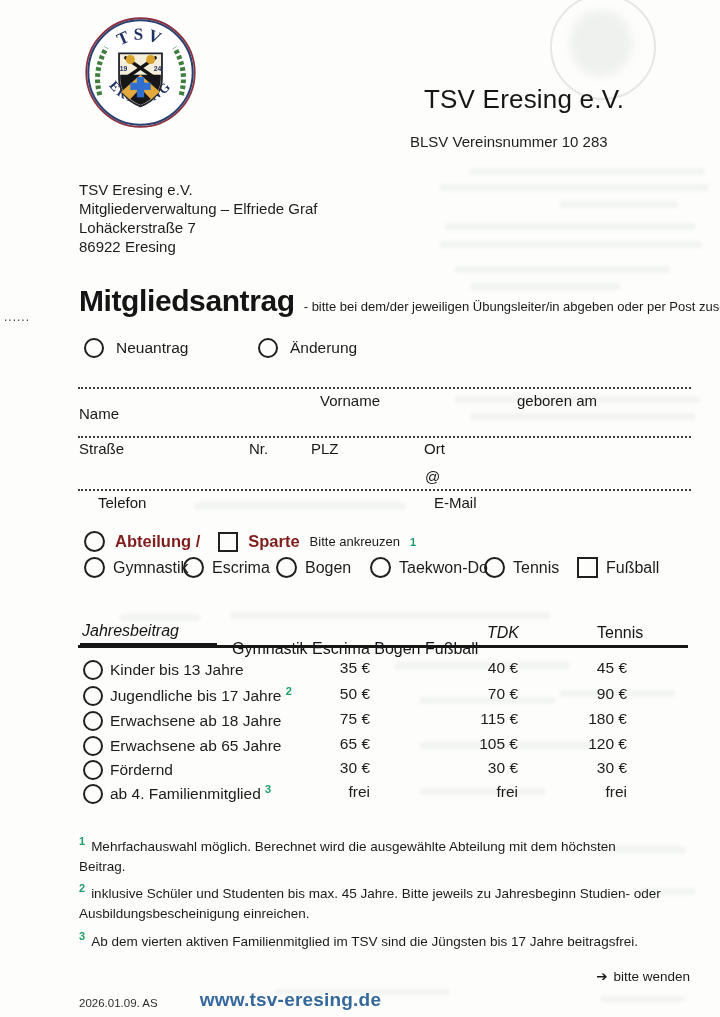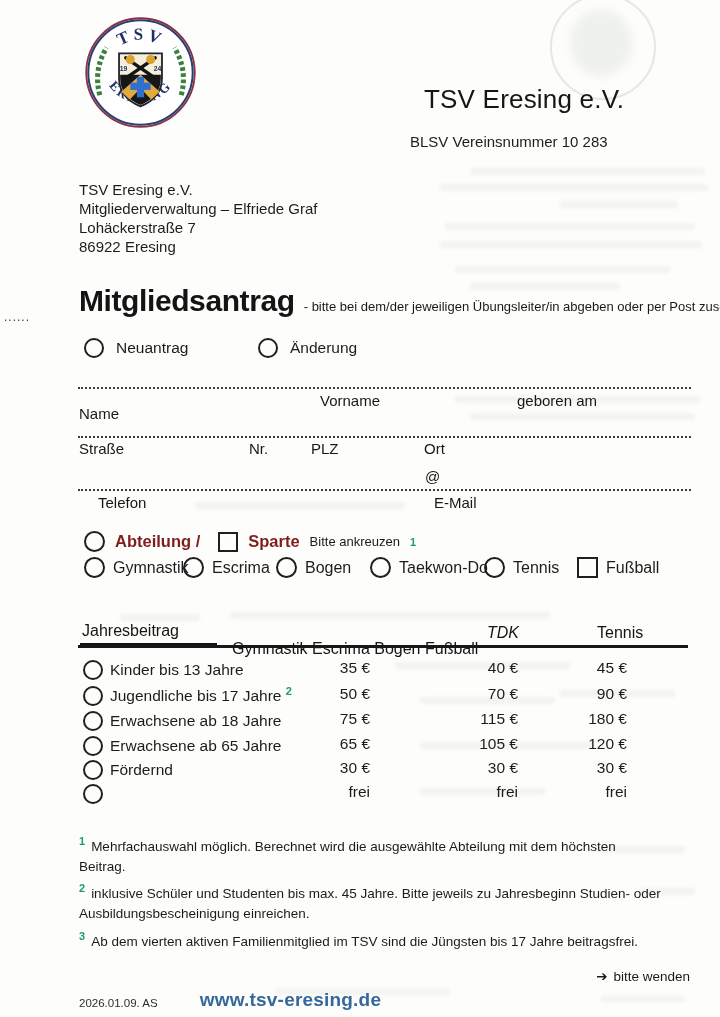--- a/index.html
+++ b/index.html
@@ -39,21 +39,21 @@
   .flabel{font-size:15px;color:#181818;}
   .atsign{font-size:15px;color:#181818;}
 
   
   .sec-bold{font-size:16.5px;font-weight:bold;color:#7f1d1d;}
   .sec-hint{font-size:13px;color:#1a1a1a;}
   sup.green, .green-sup{color:var(--accent,#1e9e68);font-weight:bold;font-size:11px;}
 
   
   .th{font-size:16px;color:#141414;}
-  .th-underline{display:inline-block;border-bottom:2px solid #141414;padding:0 38px 3px 2px;}
+  .th-underline{display:inline-block;border-bottom:2px solid #141414;padding:0 38px 3px 2px;font-style:italic;}
   .hrule{left:78px;width:610px;height:2.5px;background:#171717;}
   .fee-row{left:78px;width:612px;height:22px;}
   .fee-row .radio{position:absolute;left:5px;top:1px;}
   .fee-label{position:absolute;left:32px;top:0;font-size:15.5px;white-space:nowrap;}
   .amt{position:absolute;top:0;width:130px;text-align:right;font-size:15.5px;}
   .amt1{left:162px;} .amt2{left:310px;} .amt3{left:419px;}
 
   
   .footnote{font-size:13.5px;line-height:20px;color:#1b1b1b;}
   .footnote sup{margin-right:6px;}
@@ -245,20 +245,21 @@
   </div>
   <div class="abs fee-row" style="top:759px;">
     <span class="radio"></span>
     <span class="fee-label"><span>Fördernd</span> <sup class="green"></sup></span>
     <span class="amt amt1">30 €</span>
     <span class="amt amt2">30 €</span>
     <span class="amt amt3">30 €</span>
   </div>
   <div class="abs fee-row" style="top:783px;">
     <span class="radio"></span>
+    <span class="fee-label"><span>ab 4. Familienmitglied</span> <sup class="green">3</sup></span>
     <span class="amt amt1">frei</span>
     <span class="amt amt2">frei</span>
     <span class="amt amt3">frei</span>
   </div>
 
   <div class="abs footnote" style="left:79px;top:831px;width:565px;">
     <sup class="green">1</sup><span>Mehrfachauswahl möglich. Berechnet wird die ausgewählte Abteilung mit dem höchsten Beitrag.</span>
   </div>
   <div class="abs footnote" style="left:79px;top:878px;width:608px;">
     <sup class="green">2</sup><span>inklusive Schüler und Studenten bis max. 45 Jahre. Bitte jeweils zu Jahresbeginn Studien- oder Ausbildungsbescheinigung einreichen.</span>

